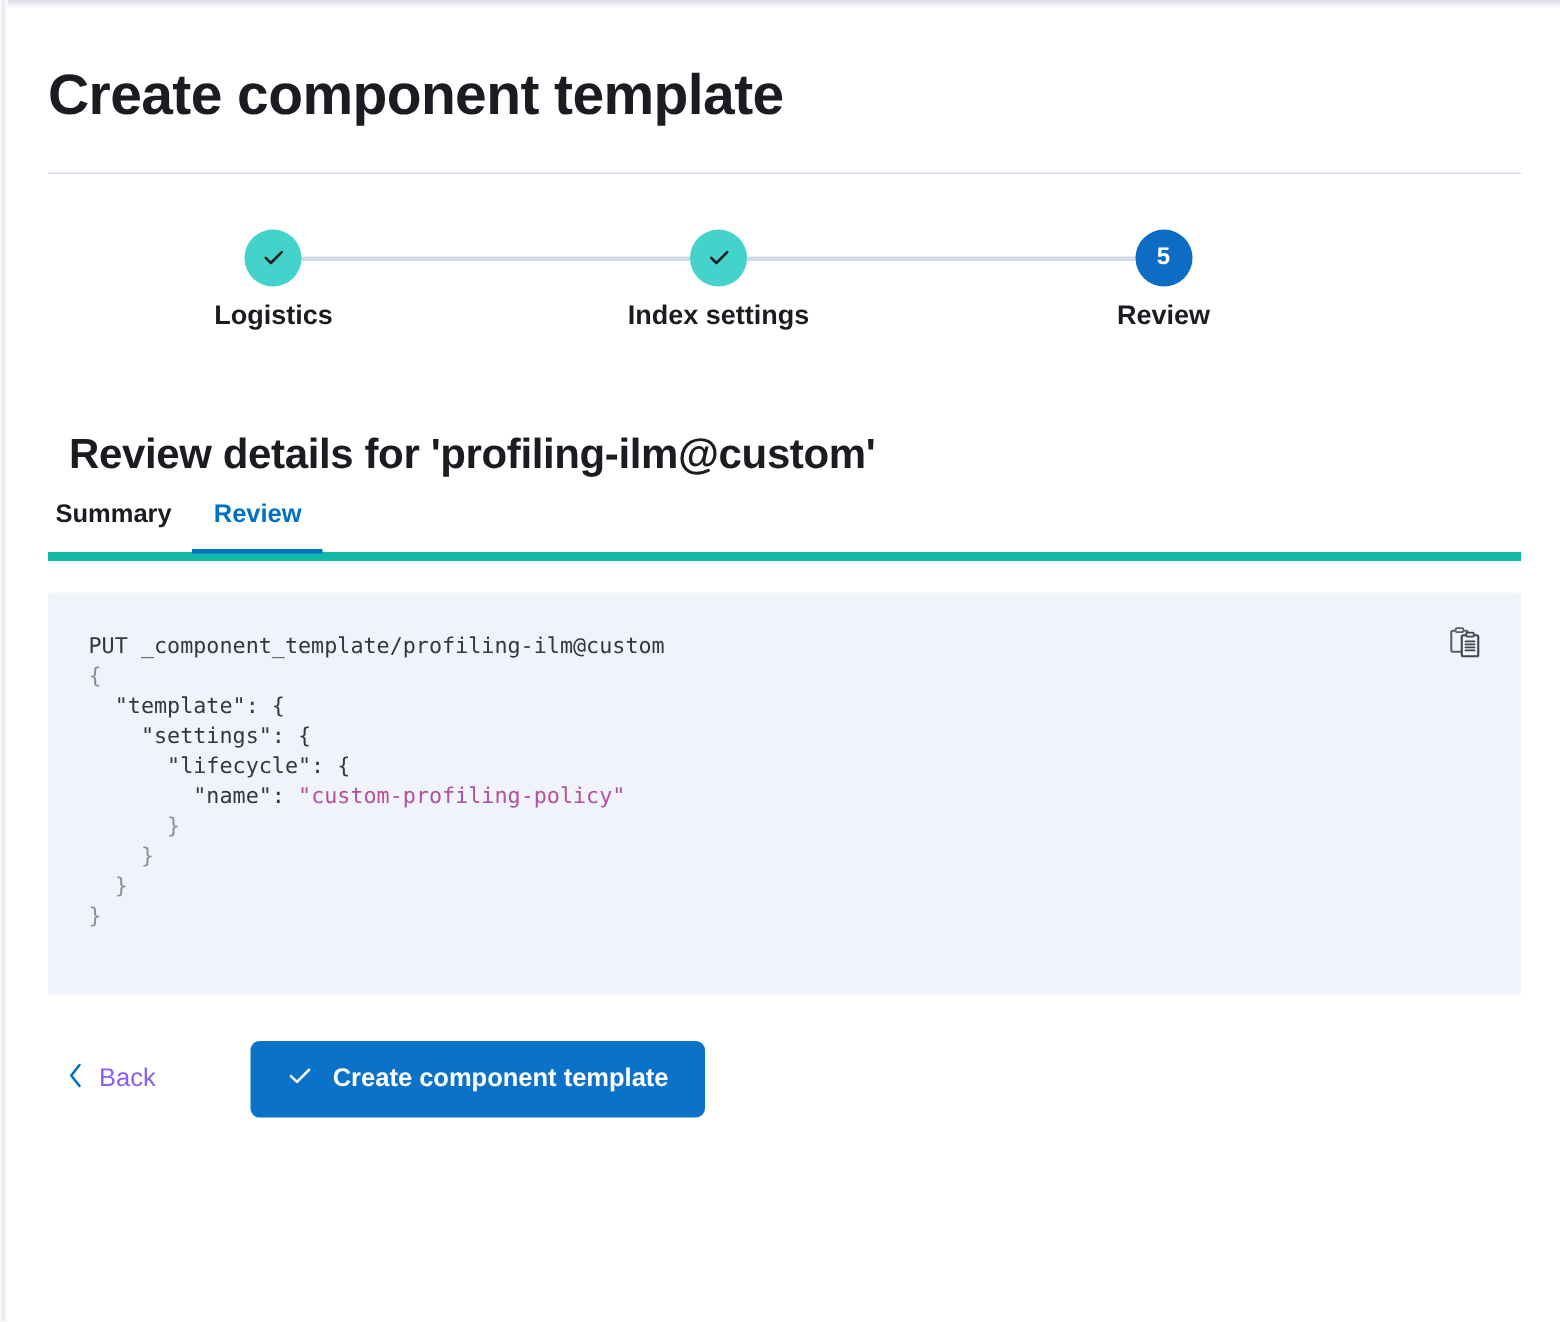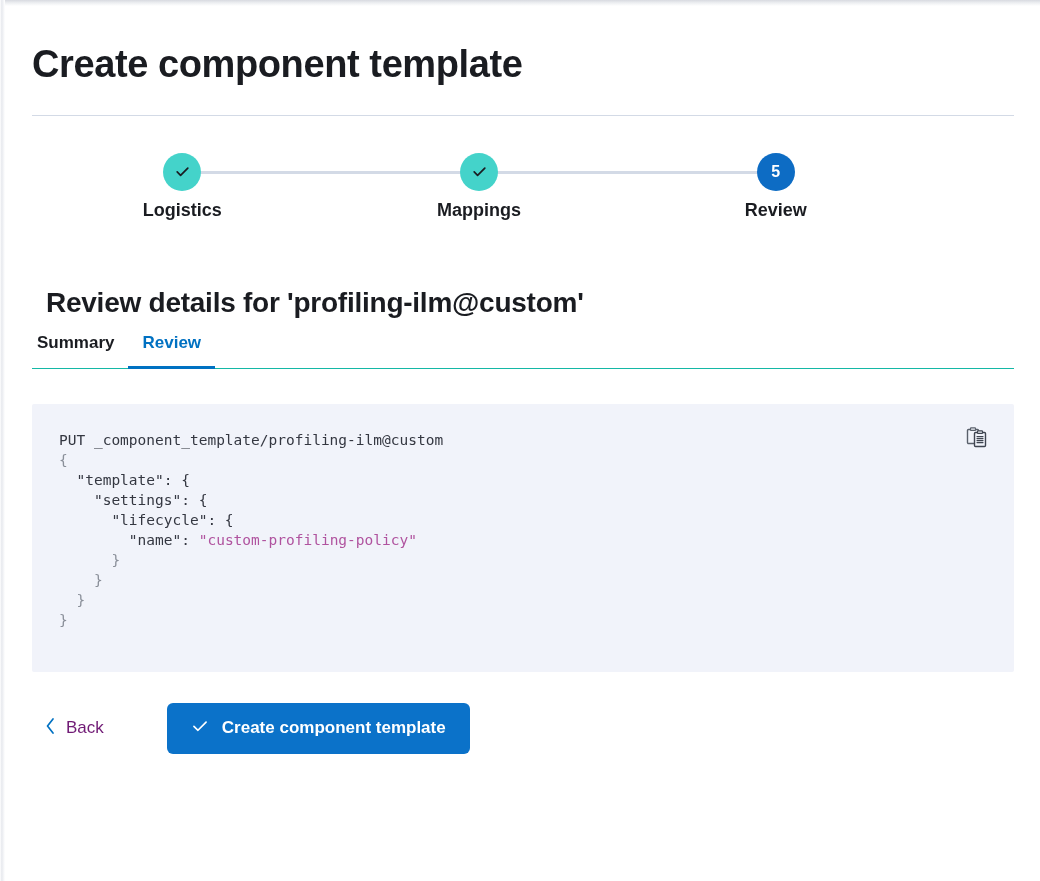--- a/index.html
+++ b/index.html
@@ -127,21 +127,21 @@
     padding-top: 52px;
   }
 
   
   .tabs {
     display: flex;
     gap: 0;
     margin-top: 12px;
     position: relative;
     width: 982px;
-    border-bottom: 1px solid #14b8a6;
+    border-bottom: 6px solid #14b8a6;
   }
   .tab {
     font-size: 17px;
     font-weight: 700;
     color: #1a1c21;
     padding: 0 14px 13px 14px;
     cursor: pointer;
     background: none;
     border: none;
     border-bottom: 3px solid transparent;
@@ -158,21 +158,21 @@
   .desc {
     font-size: 17px;
     color: #343741;
     margin: 0;
     padding-top: 25px;
   }
 
   
   .codeblock {
     position: relative;
-    margin-top: 35px;
+    margin-top: 21px;
     width: 982px;
     height: 268px;
     background: #f1f3fa;
     border-radius: 2px;
     padding: 26px 0 0 27px;
     overflow: hidden;
   }
   .codeblock pre {
     margin: 0;
     font-family: "DejaVu Sans Mono", "Liberation Mono", monospace;
@@ -204,21 +204,21 @@
   .footer {
     display: flex;
     align-items: center;
     margin-top: 31px;
     gap: 0;
   }
   .back-btn {
     display: flex;
     align-items: center;
     gap: 9px;
-    color: #701a75;
+    color: #8b5cf6;
     font-size: 17px;
     font-weight: 400;
     background: none;
     border: none;
     cursor: pointer;
     padding: 6px 10px 6px 12px;
     font-family: inherit;
     justify-content: center;
   }
   .create-btn {
@@ -257,32 +257,32 @@
         <div class="circle">
           <span>
             <svg width="17" height="17" viewBox="0 0 16 16" fill="none" aria-hidden="true">
               <path d="M3 8.4L6.2 11.6L13 4.8" stroke="#1a1c21" stroke-width="1.6" stroke-linecap="round" stroke-linejoin="round"></path>
             </svg>
           </span>
         </div>
         <div class="step-label">Logistics</div>
       </div>
 
-
       <div class="step">
         <div class="connector"></div>
         <div class="circle">
           <span>
             <svg width="17" height="17" viewBox="0 0 16 16" fill="none" aria-hidden="true">
               <path d="M3 8.4L6.2 11.6L13 4.8" stroke="#1a1c21" stroke-width="1.6" stroke-linecap="round" stroke-linejoin="round"></path>
             </svg>
           </span>
         </div>
-        <div class="step-label">Mappings</div>
+        <div class="step-label">Index settings</div>
       </div>
+
 
 
       <div class="step">
 
         <div class="circle current">5</div>
         <div class="step-label">Review</div>
       </div>
 
     </div>
 

